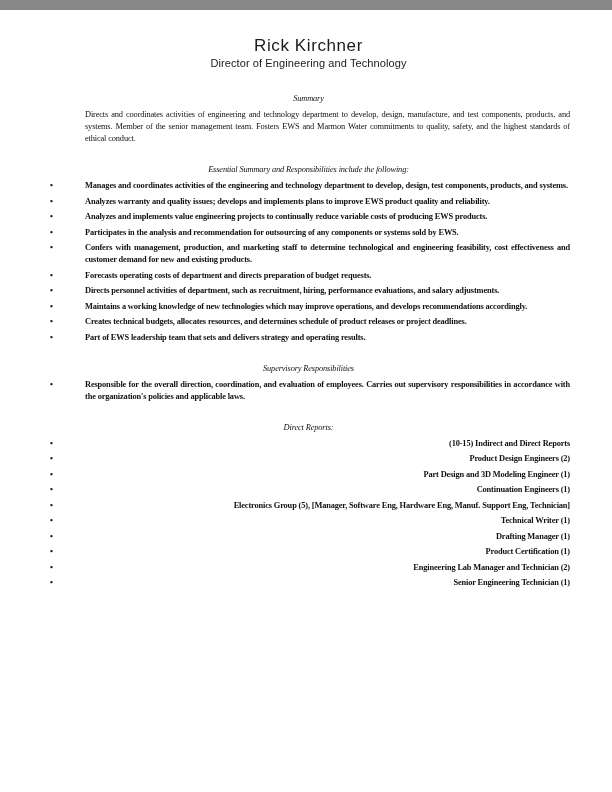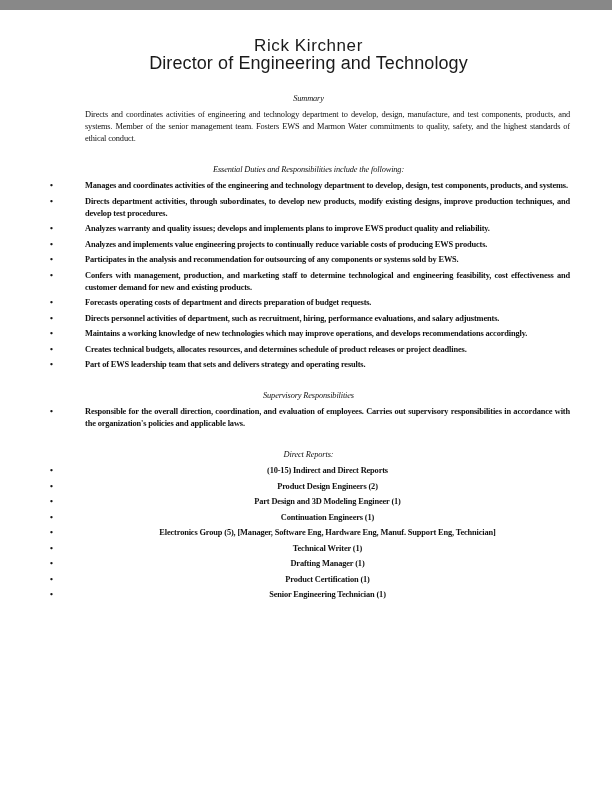--- a/index.html
+++ b/index.html
@@ -21,21 +21,21 @@
   .person-name {
     font-family: "Liberation Sans", "DejaVu Sans", sans-serif;
     font-size: 17px;
     font-weight: 400;
     letter-spacing: 0.6px;
     line-height: 20px;
     color: #1a1a1a;
   }
   .job-title {
     font-family: "Liberation Sans", "DejaVu Sans", sans-serif;
-    font-size: 18px;
+    font-size: 11px;
     font-weight: 400;
     letter-spacing: 0.1px;
     line-height: 15px;
     color: #1a1a1a;
   }
   .section-heading {
     font-style: italic;
     margin-top: 19px;
     margin-bottom: 4px;
     text-align: center;
@@ -52,47 +52,43 @@
   ul.bullet-list .marker {
     width: 38px;
     flex: 0 0 38px;
     padding-left: 3px;
   }
   ul.bullet-list .marker::before { content: "\2022"; }
   ul.bullet-list .text {
     flex: 1 1 auto;
     text-align: justify;
   }
-  ul.bullet-list.no-justify .text { text-align: center; }
+  ul.bullet-list.no-justify .text { text-align: right; }
 </style>
 </head>
 <body>
 
 <div class="page">
 
   <div class="doc-header">
     <div class="person-name">Rick Kirchner</div>
     <div class="job-title">Director of Engineering and Technology</div>
   </div>
 
   <div>
     <div class="section-heading">Summary</div>
     <div class="para">Directs and coordinates activities of engineering and technology department to develop, design, manufacture, and test components, products, and systems.  Member of the senior management team.  Fosters EWS and Marmon Water commitments to quality, safety, and the highest standards of ethical conduct.</div>
   </div>
 
   <div>
-    <div class="section-heading">Essential Duties and Responsibilities include the following:</div>
+    <div class="section-heading">Essential Summary and Responsibilities include the following:</div>
     <ul class="bullet-list">
       <li>
           <span class="marker"></span>
           <span class="text">Manages and coordinates activities of the engineering and technology department to develop, design, test components, products, and systems.</span>
-        </li>
-      <li>
-          <span class="marker"></span>
-          <span class="text">Directs department activities, through subordinates, to develop new products, modify existing designs, improve production techniques, and develop test procedures.</span>
         </li>
       <li>
           <span class="marker"></span>
           <span class="text">Analyzes warranty and quality issues; develops and implements plans to improve EWS product quality and reliability.</span>
         </li>
       <li>
           <span class="marker"></span>
           <span class="text">Analyzes and implements value engineering projects to continually reduce variable costs of producing EWS products.</span>
         </li>
       <li>
@@ -166,18 +162,22 @@
       <li>
           <span class="marker"></span>
           <span class="text">Drafting Manager (1)</span>
         </li>
       <li>
           <span class="marker"></span>
           <span class="text">Product Certification (1)</span>
         </li>
       <li>
           <span class="marker"></span>
+          <span class="text">Engineering Lab Manager and Technician (2)</span>
+        </li>
+      <li>
+          <span class="marker"></span>
           <span class="text">Senior Engineering Technician (1)</span>
         </li>
     </ul>
   </div>
 
 </div>
 
 </body></html>

